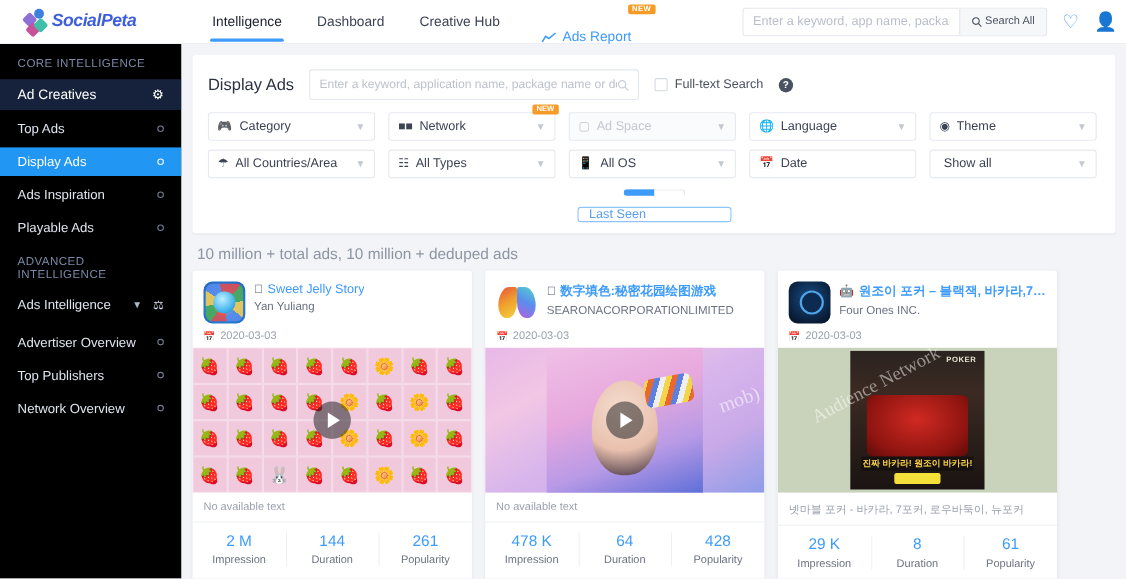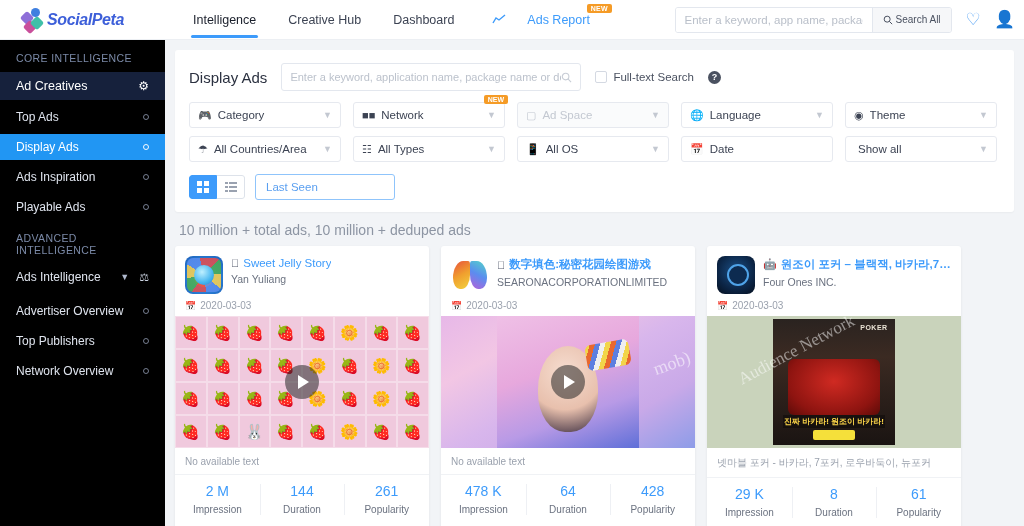--- a/index.html
+++ b/index.html
@@ -31,21 +31,21 @@
   .nav-tab {
     font-size: 12.5px; color: #3c4353; padding: 0 16px; height: 40px;
     display: flex; align-items: center; position: relative; cursor: pointer;
   }
   .nav-tab.active { color: #1a1f2b; }
   .nav-tab.active::after {
     content: ""; position: absolute; left: 14px; right: 14px; bottom: 2px;
     height: 3px; background: #3d9bfb; border-radius: 2px;
   }
   .ads-report {
-    display: flex; align-items: center; gap: 21px; margin-left: 22px;
+    display: flex; align-items: flex-end; gap: 5px; margin-left: 22px;
     font-size: 12.5px; color: #3d9bfb; position: relative; cursor: pointer; height: 40px;
   }
   .badge-new {
     position: absolute; top: 4px; right: -22px; background: #f59b26; color: #fff;
     font-size: 7px; font-weight: bold; padding: 1px 4px; border-radius: 2px;
     letter-spacing: 0.3px;
   }
   .header-right {
     margin-left: auto; display: flex; align-items: center; gap: 14px; padding-right: 8px;
   }
@@ -131,21 +131,21 @@
   .fsel .ftext { flex: 1; white-space: nowrap; overflow: hidden; }
   .fsel .fcar { color: #c3c8d1; font-size: 9px; }
   .fsel .badge-new2 {
     position: absolute; top: -8px; right: -4px; background: #f59b26; color: #fff;
     font-size: 7px; font-weight: bold; padding: 1px 4px; border-radius: 2px;
   }
   .fsel.noicon { padding-left: 12px; }
 
   .toolbar {
     margin-top: 10px; display: flex; align-items: center; height: 30px;
-    justify-content: flex-start; gap: 10px; padding-right: 0;
+    justify-content: center; gap: 10px; padding-right: 0; flex-direction: column;
   }
   .view-toggle { display: flex; border-radius: 3px; overflow: hidden; }
   .vbtn {
     width: 28px; height: 24px; display: flex; align-items: center; justify-content: center;
     border: 1px solid #dde2ea; cursor: pointer; background: #fff; color: #9aa2b0;
   }
   .vbtn.active { background: #3d9bfb; border-color: #3d9bfb; color: #fff; }
   .vbtn:first-child { border-radius: 3px 0 0 3px; }
   .vbtn:last-child { border-left: none; border-radius: 0 3px 3px 0; }
   .sort-sel {
@@ -288,24 +288,24 @@
         <span class="dmd p3"></span>
       </div>
       <span class="logo-text">SocialPeta</span>
     </div>
 
     <div class="nav-tabs">
       <div class="nav-tab active">
         <span>Intelligence</span>
       </div>
       <div class="nav-tab">
+        <span>Dashboard</span>
+      </div>
+      <div class="nav-tab">
         <span>Creative Hub</span>
-      </div>
-      <div class="nav-tab">
-        <span>Dashboard</span>
       </div>
       <div class="ads-report">
         <svg width="14" height="11" viewBox="0 0 14 11">
           <polyline points="1,9 4,4 7,6 13,1" fill="none" stroke="#3d9bfb" stroke-width="1.4"></polyline>
         </svg>
         <span>Ads Report</span>
         <span class="badge-new">NEW</span>
       </div>
     </div>
 

